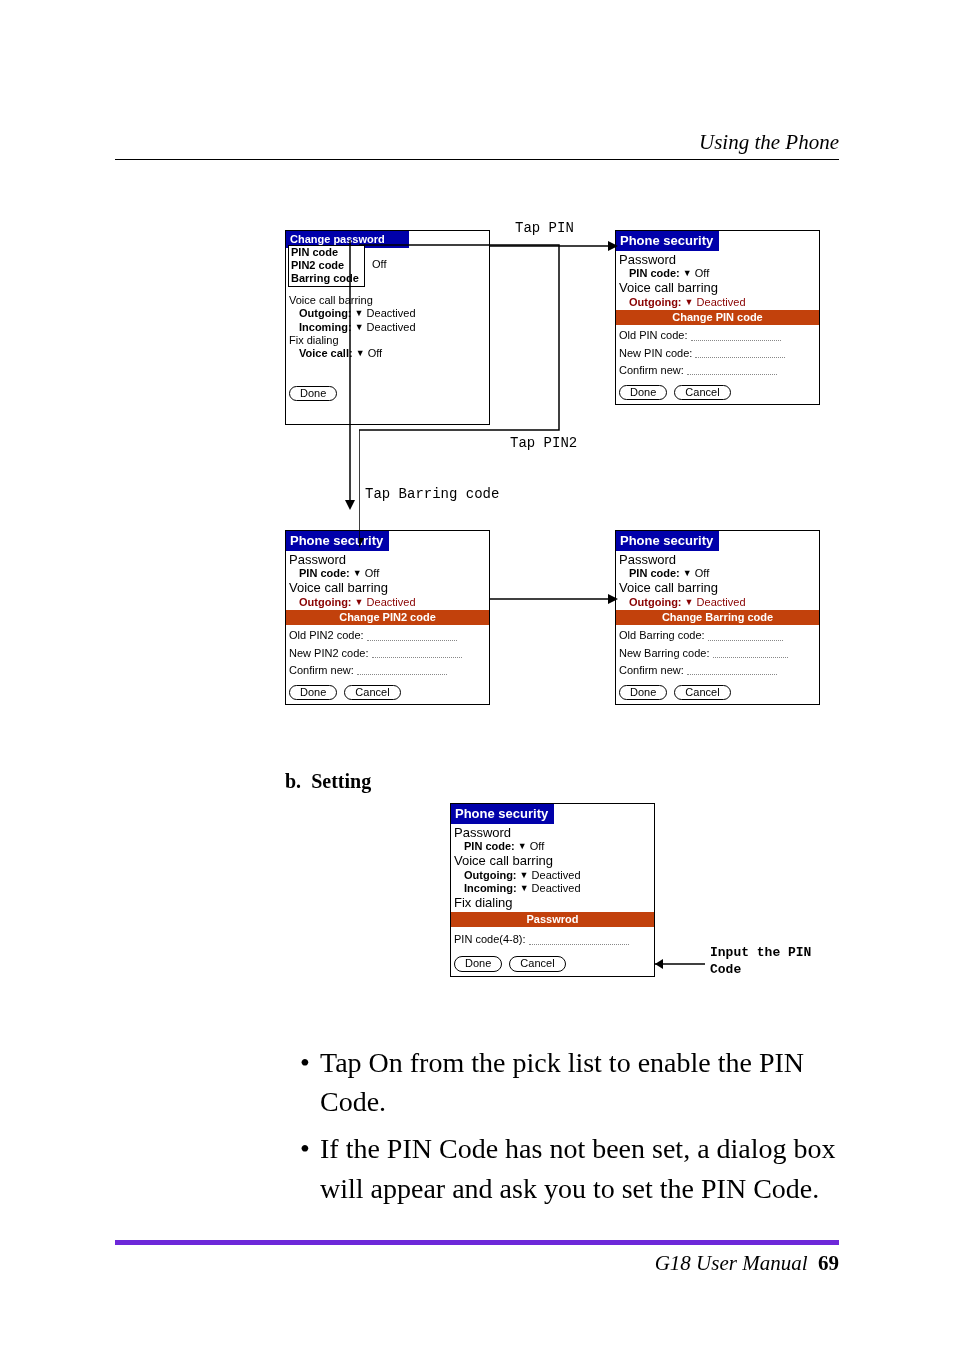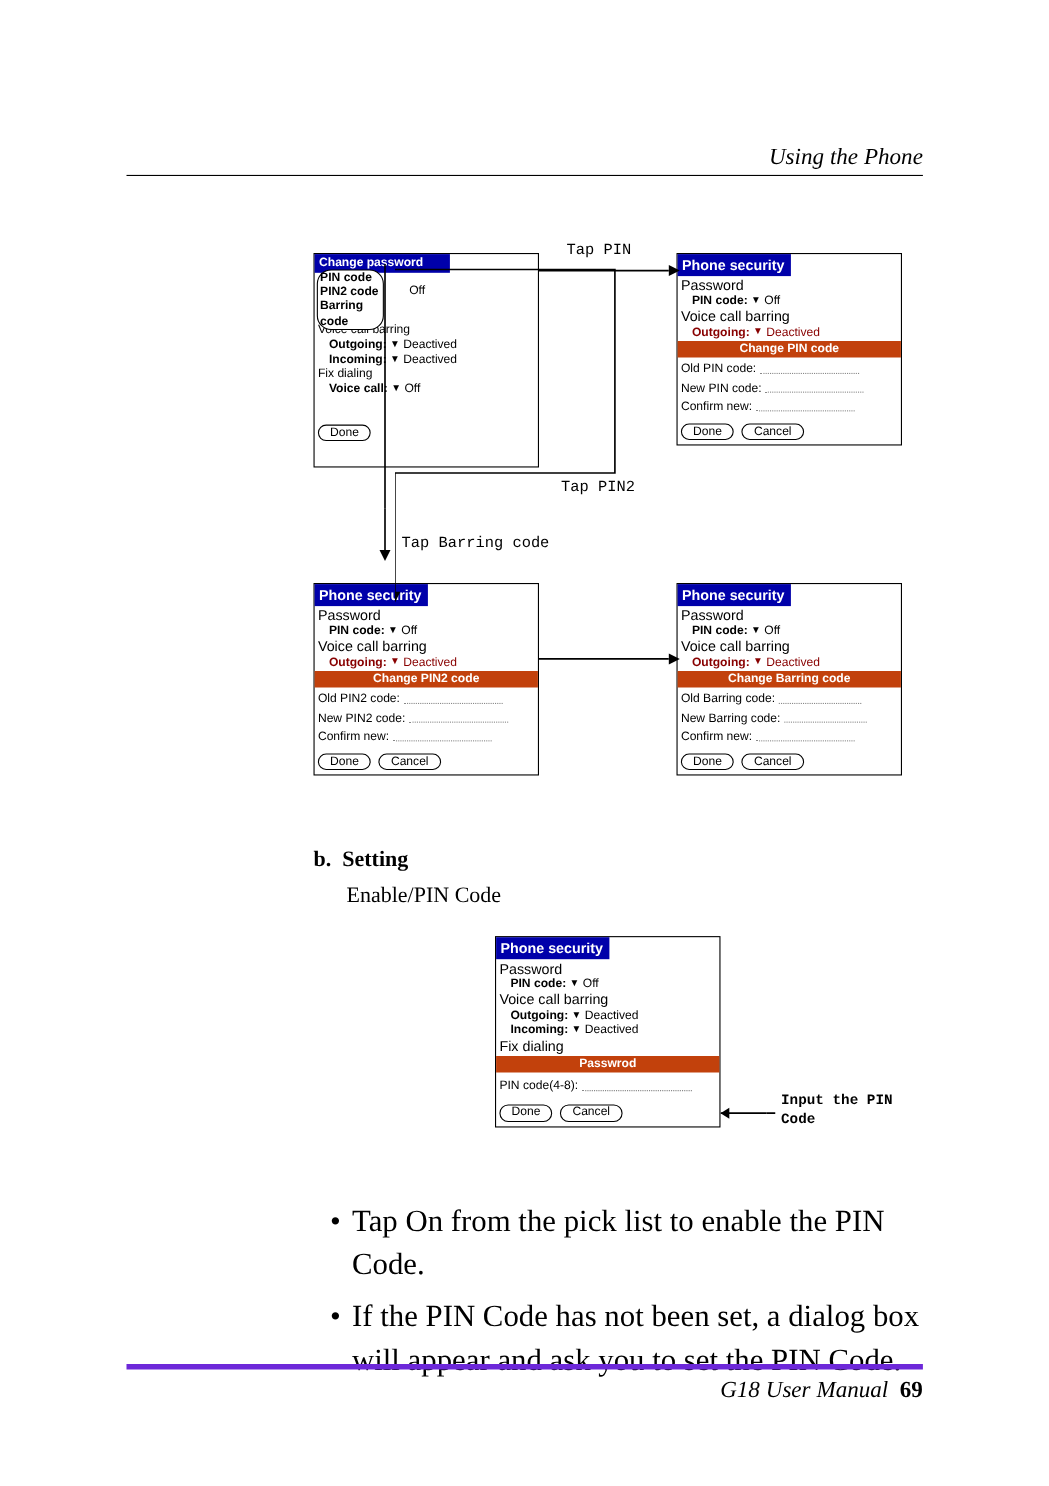--- a/index.html
+++ b/index.html
@@ -175,21 +175,21 @@
 <div class="page">
   <div class="header-area">
     <div class="header-title">Using the Phone</div>
   </div>
 
   <div class="diagram">
 
     <div class="screen" style="top:0; left:170px; height:195px;">
       <div class="titlebar" style="width:123px;">Change password</div>
       <div class="screen-body">
-        <div class="menu-box" style="left:2px; top:14px; width:61px;border-radius:13px;">
+        <div class="menu-box" style="left:2px; top:14px; width:77px;">
           <div class="menu-item">PIN code</div>
           <div class="menu-item">PIN2 code</div>
           <div class="menu-item">Barring code</div>
         </div>
         <div style="position:absolute; top:27px; left:86px; font-size:11px;">Off</div>
         <div style="height:45px;"></div>
         <div>Voice call barring</div>
         <div class="indented"><b>Outgoing:</b> <span class="tri">▼</span> <span>Deactived</span></div>
         <div class="indented"><b>Incoming:</b> <span class="tri">▼</span> <span>Deactived</span></div>
         <div>Fix dialing</div>
@@ -269,21 +269,20 @@
 
     <svg class="arrow-svg" style="top:363px; left:375px;" width="130" height="12">
       <line x1="0" y1="6" x2="118" y2="6" stroke="#000" stroke-width="1.5"></line>
       <polygon points="118,1 128,6 118,11" fill="#000"></polygon>
     </svg>
   </div>
 
   <div class="section-label">
     <span>b.</span>&nbsp;&nbsp;<span>Setting</span>
   </div>
-  <div class="section-text">Enable/PIN Code</div>
 
   <div class="diagram2">
     <div class="screen" style="top:0; left:335px; width:205px;">
       <div><span class="titlebar-short">Phone security</span></div>
       <div class="screen-body">
         <div style="font-size:13px;">Password</div>
         <div class="indented"><b>PIN code:</b> <span class="tri">▼</span> <span>Off</span></div>
         <div style="font-size:13px;">Voice call barring</div>
         <div class="indented"><b>Outgoing:</b> <span class="tri">▼</span> <span>Deactived</span></div>
         <div class="indented"><b>Incoming:</b> <span class="tri">▼</span> <span>Deactived</span></div>

